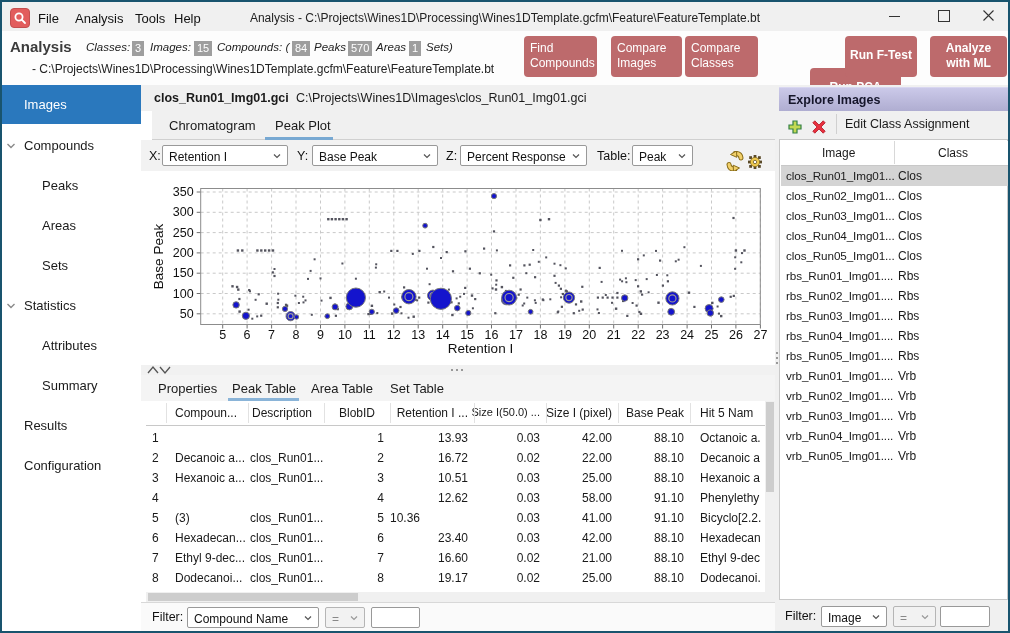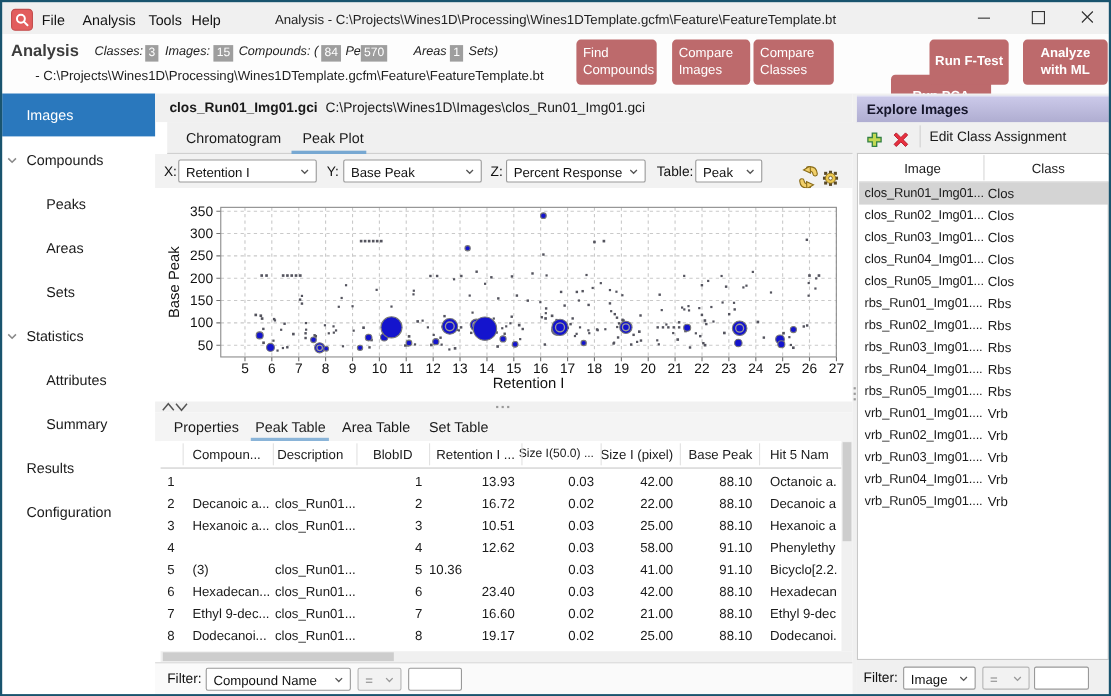--- a/index.html
+++ b/index.html
@@ -99,21 +99,21 @@
 
 <div class="abs" id="header">
   <b class="abs" id="h-analysis">Analysis</b>
   <span class="hlabel" style="left:84px;">Classes:</span>
     <span class="badge" style="left:130px;">3</span>
   <span class="hlabel" style="left:148px;">Images:</span>
     <span class="badge" style="left:192px;">15</span>
   <span class="hlabel" style="left:215px;">Compounds: (</span>
     <span class="badge" style="left:290px;">84</span>
   <span class="hlabel" style="left:312px;">Peaks</span>
-    <span class="badge" style="left:326px;">570</span>
+    <span class="badge" style="left:346px;">570</span>
   <span class="hlabel" style="left:374px;">Areas</span>
     <span class="badge" style="left:407px;">1</span>
   <span class="hlabel" style="left:424px;">Sets)</span>
   <span class="abs" id="h-path">- C:\Projects\Wines1D\Processing\Wines1DTemplate.gcfm\Feature\FeatureTemplate.bt</span>
   <div class="hbtn left" style="left:522px;width:73px;">Find<br>Compounds</div>
   <div class="hbtn left" style="left:609px;width:71px;">Compare<br>Images</div>
   <div class="hbtn left" style="left:683px;width:73px;">Compare<br>Classes</div>
   <div class="hbtn center c1" style="left:808px;width:91px;margin-top:32px;">Run PCA</div>
   <div class="hbtn center c1" style="left:843px;width:72px;">Run F-Test</div>
   <div class="hbtn center c2" style="left:928px;width:77px;">Analyze<br>with ML</div>

